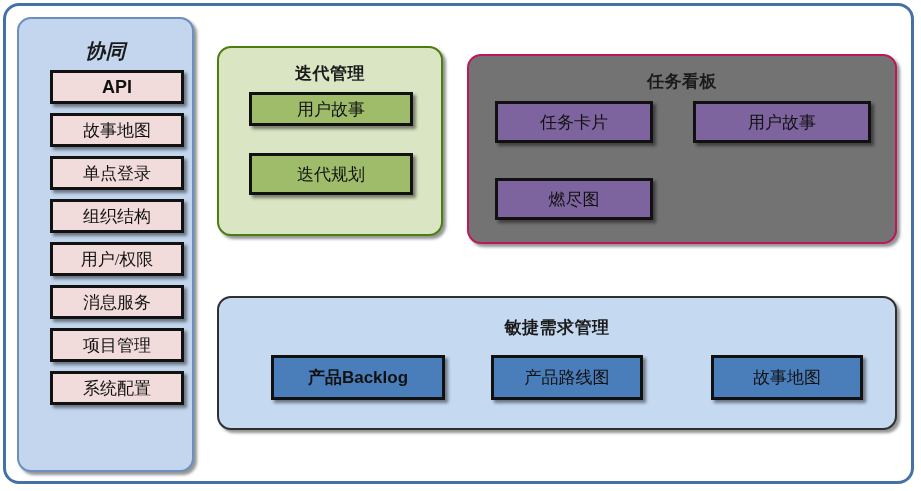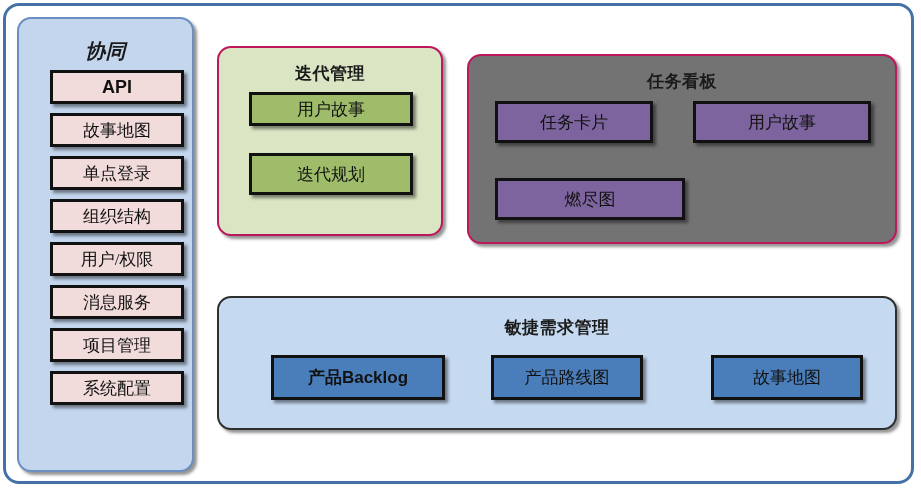--- a/index.html
+++ b/index.html
@@ -63,21 +63,21 @@
     font-style: italic;
   }
 
   
   .panel-iteration {
     left: 217px;
     top: 46px;
     width: 226px;
     height: 190px;
     background: #d9e5c3;
-    border: 2px solid #be185d;
+    border: 2px solid #4d7c0f;
   }
   .panel-iteration .panel-title {
     top: 14px;
     font-size: 17px;
   }
 
   
   .panel-taskboard {
     left: 467px;
     top: 54px;
@@ -181,21 +181,21 @@
 
     <div class="card card-green" style="left:30px; top:44px;  width:164px; height:34px;">用户故事</div>
     <div class="card card-green" style="left:30px; top:105px; width:164px; height:42px;">迭代规划</div>
   </div>
 
   <div class="panel panel-taskboard">
     <div class="panel-title">任务看板</div>
 
     <div class="card card-purple" style="left:26px;  top:45px;  width:158px; height:42px;">任务卡片</div>
     <div class="card card-purple" style="left:224px; top:45px;  width:178px; height:42px;">用户故事</div>
-    <div class="card card-purple" style="left:26px;  top:122px; width:190px; height:42px;">燃尽图</div>
+    <div class="card card-purple" style="left:26px;  top:122px; width:158px; height:42px;">燃尽图</div>
   </div>
 
   <div class="panel panel-agile">
     <div class="panel-title">敏捷需求管理</div>
 
     <div class="card card-blue mixed-bold" style="left:52px;  top:57px; width:174px; height:45px;">产品Backlog</div>
     <div class="card card-blue" style="left:272px; top:57px; width:152px; height:45px;">产品路线图</div>
     <div class="card card-blue" style="left:492px; top:57px; width:152px; height:45px;">故事地图</div>
   </div>
 

